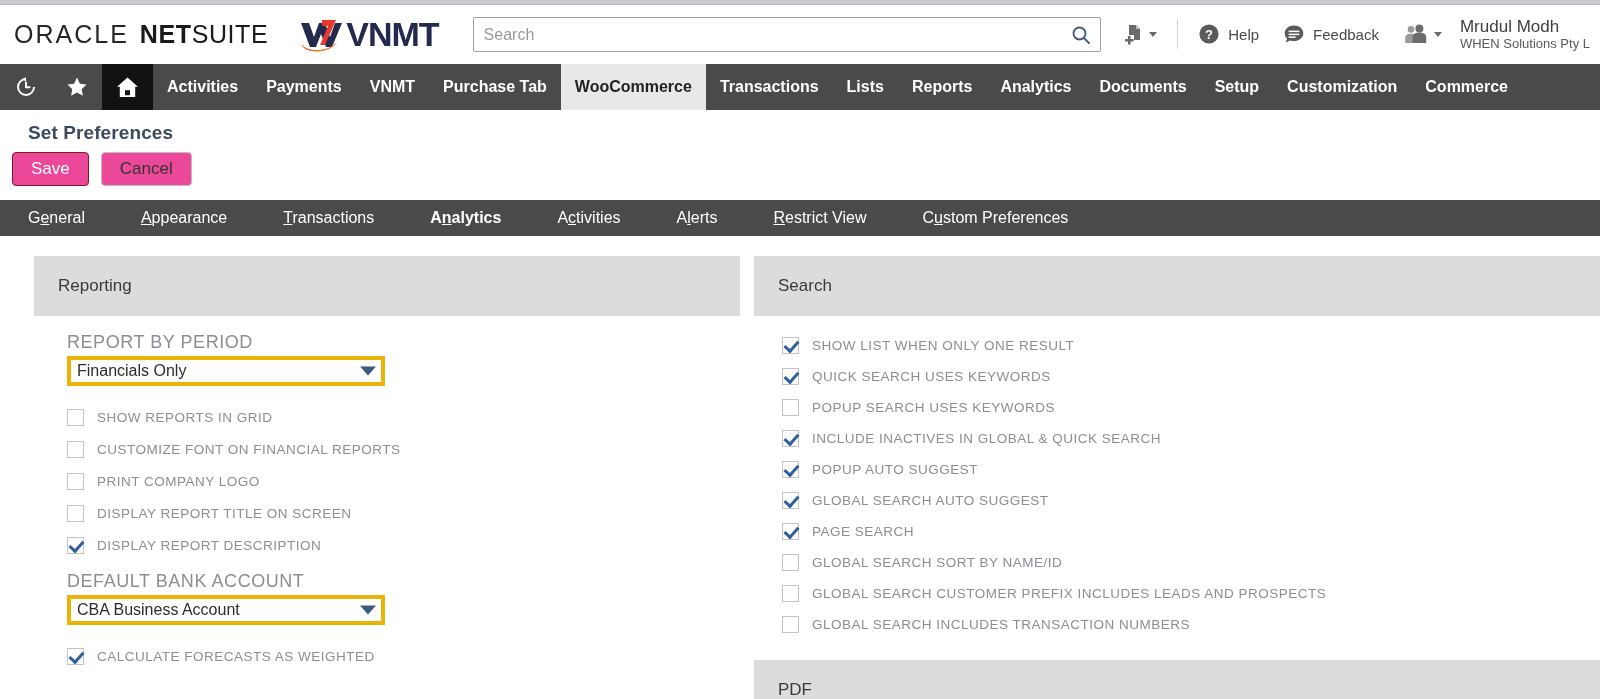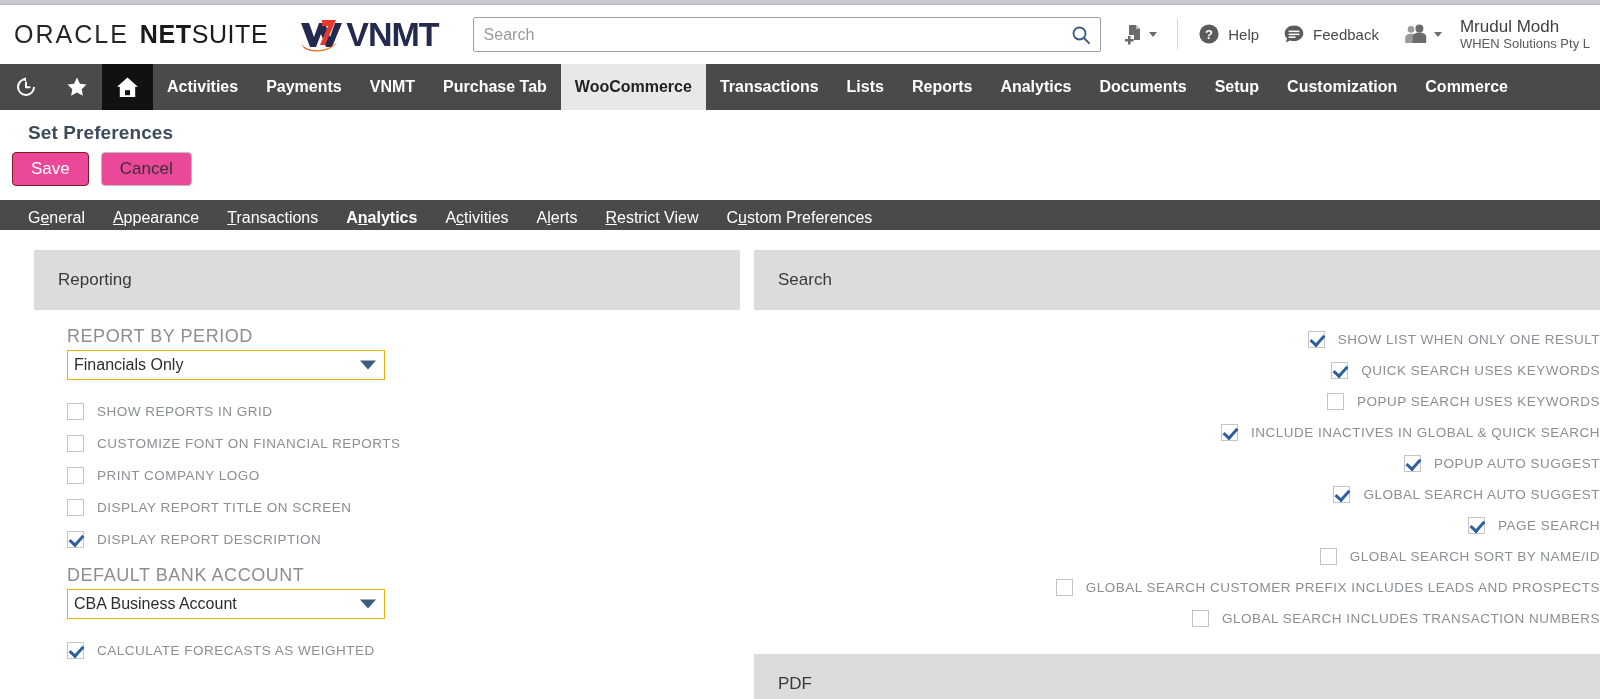--- a/index.html
+++ b/index.html
@@ -196,25 +196,27 @@
   }
   .btn-cancel {
     background: #ec4899;
     border: 1px solid #bdbdbd;
     color: #333333;
   }
 
   
   .subtabs {
     margin-top: 14px;
-    height: 30px;
+    height: 36px;
     background: #4a4a4a;
     display: flex;
+    align-items: center;
     padding-left: 14px;
     position: relative;
+    gap: 28px;
   }
   .subtab {
     color: #ffffff;
     font-size: 16px;
     padding: 0 14px;
     cursor: pointer;
     white-space: nowrap;
     position: relative;
     height: 36px;
     display: flex; align-items: center;
@@ -260,21 +262,21 @@
     margin-bottom: 3px;
   }
   .select-wrap {
     position: relative;
     width: 318px;
     margin-bottom: 15px;
   }
   .select-box {
     width: 100%;
     height: 30px;
-    border: 1px solid #eab308;
+    border: 4px solid #eab308;
     background: #ffffff;
     display: flex;
     align-items: center;
     padding: 0 28px 0 6px;
     font-size: 16px;
     color: #2d2d2d;
     cursor: pointer;
   }
   .select-arrow {
     position: absolute;
@@ -286,21 +288,21 @@
     border-top: 9px solid #3d5a80;
     pointer-events: none;
   }
 
   .cb-row {
     display: flex;
     align-items: center;
     height: 32px;
     cursor: pointer;
   }
-  .cb-row.tight { height: 31px; justify-content: flex-end; }
+  .cb-row.tight { height: 31px; }
   .cbx {
     width: 17px; height: 17px;
     border: 1px solid #c4c4c4;
     background: #ffffff;
     flex: none;
     position: relative;
     margin-right: 13px;
   }
   .cbx.checked::after {
     content: "";

